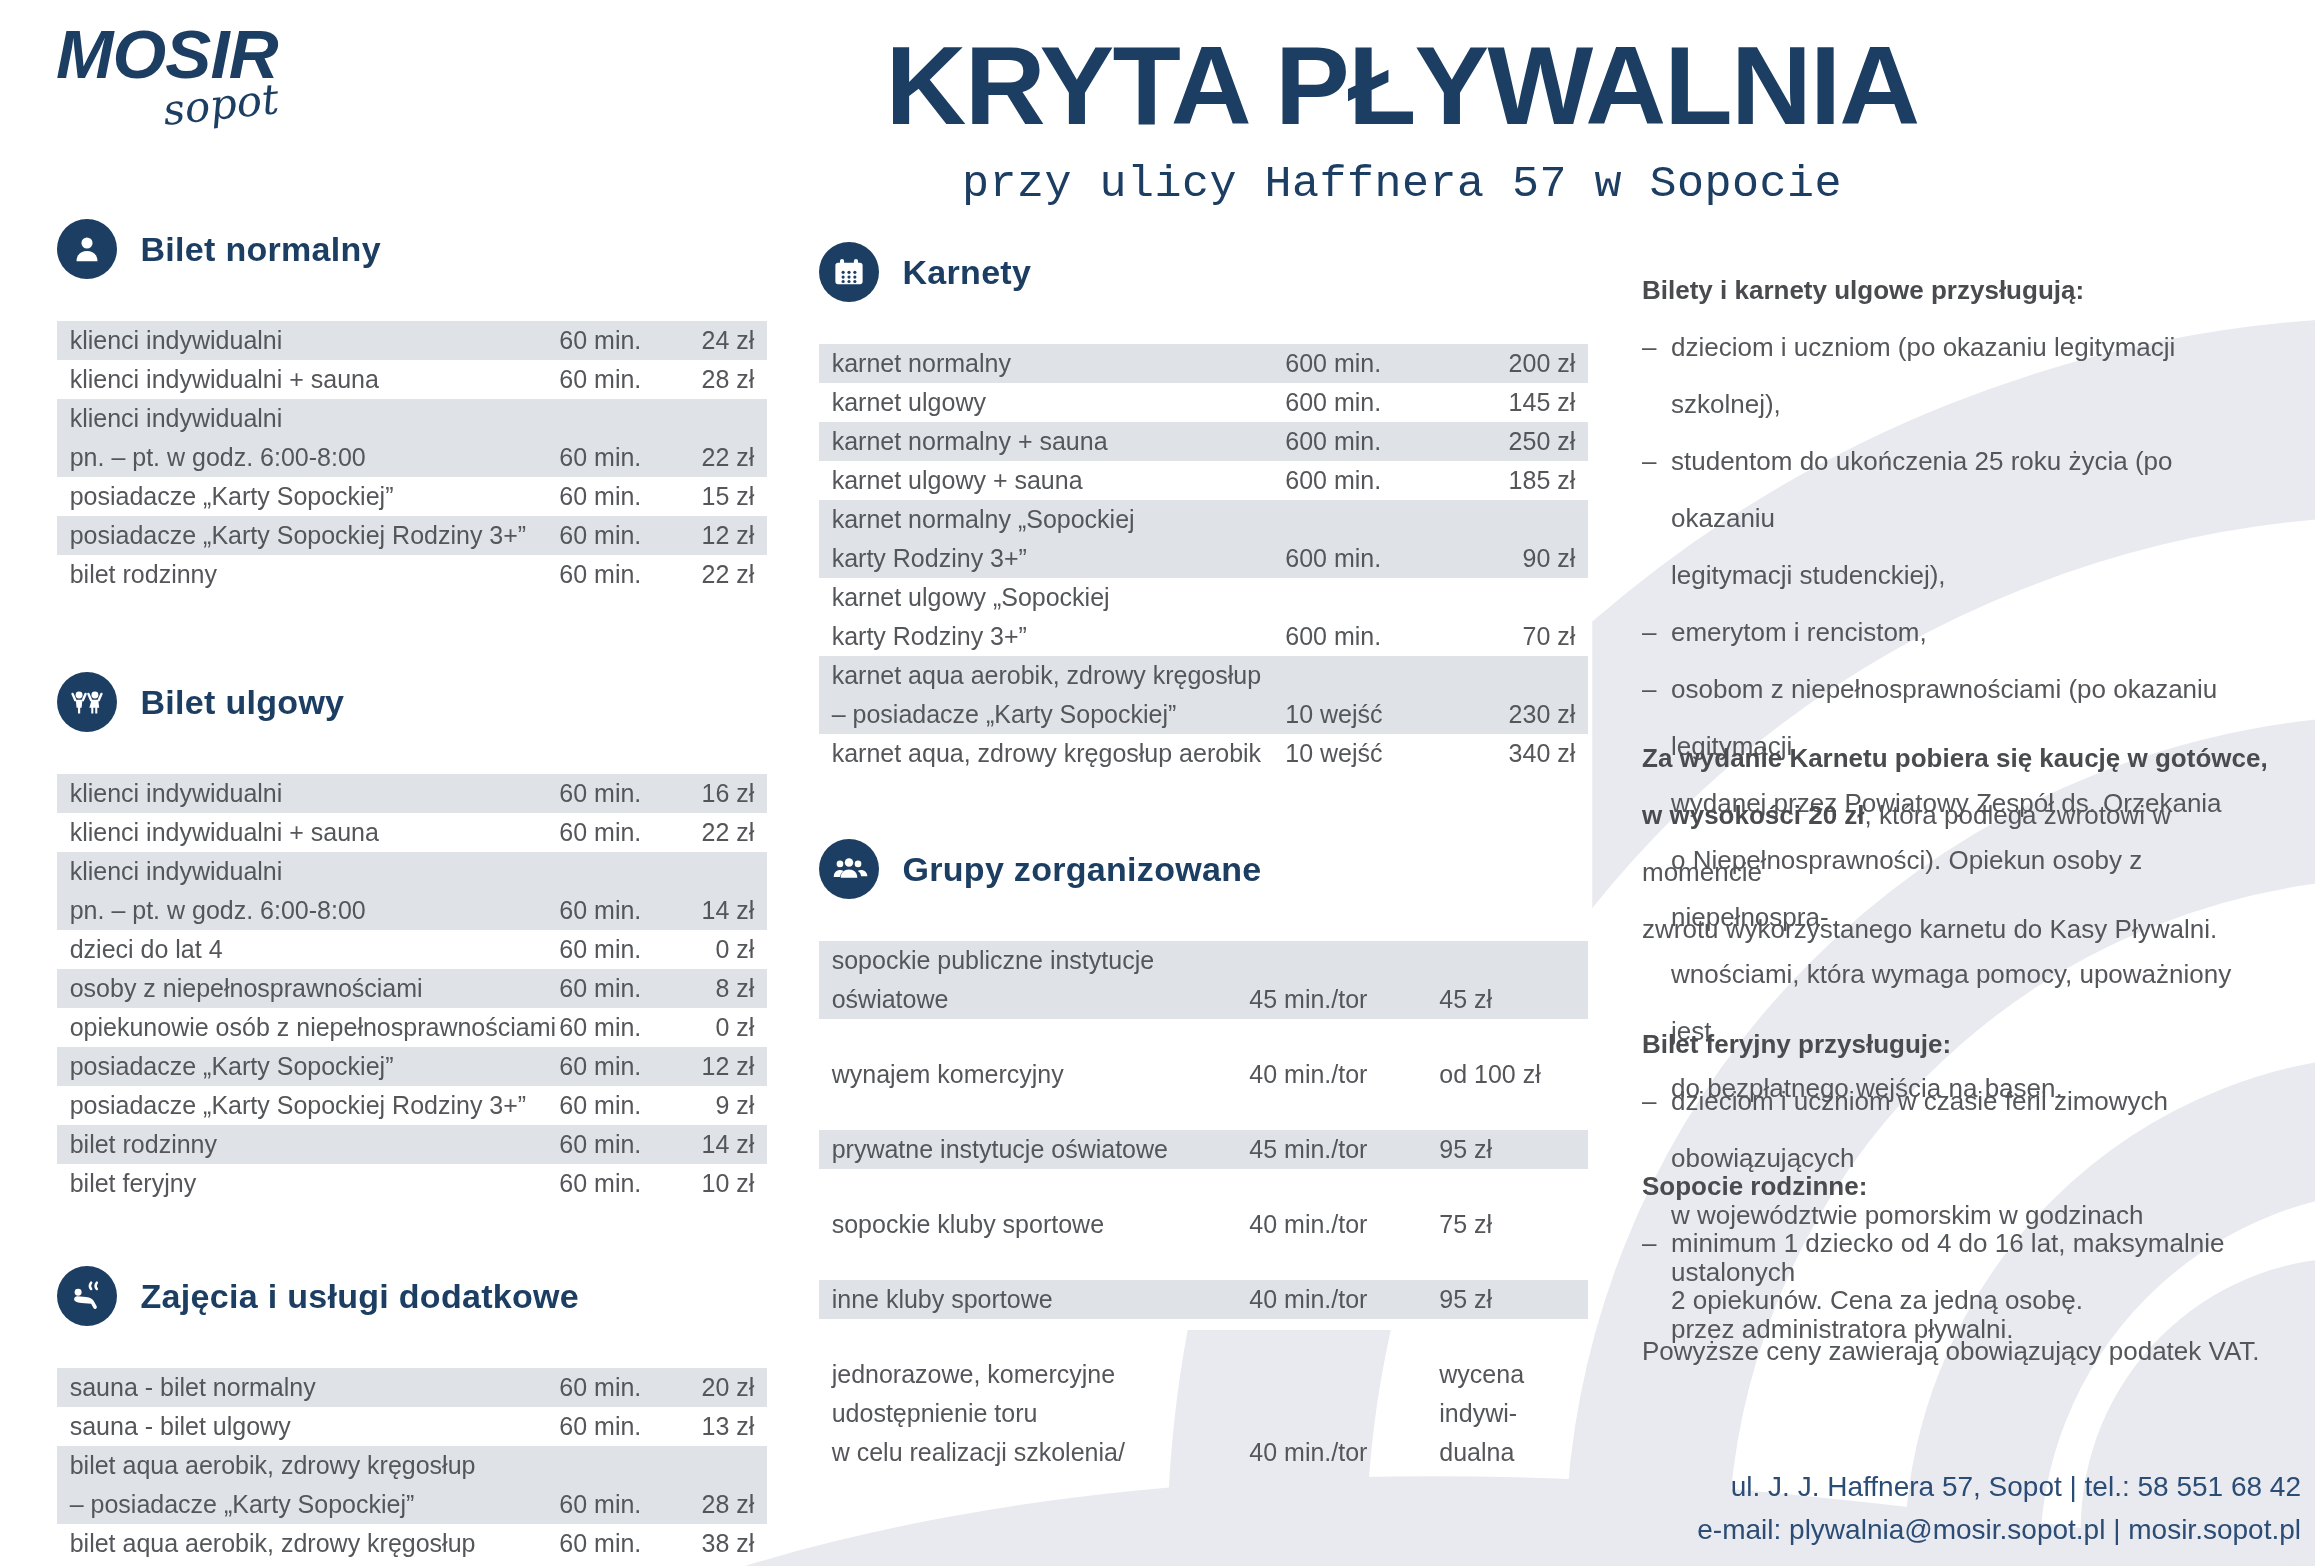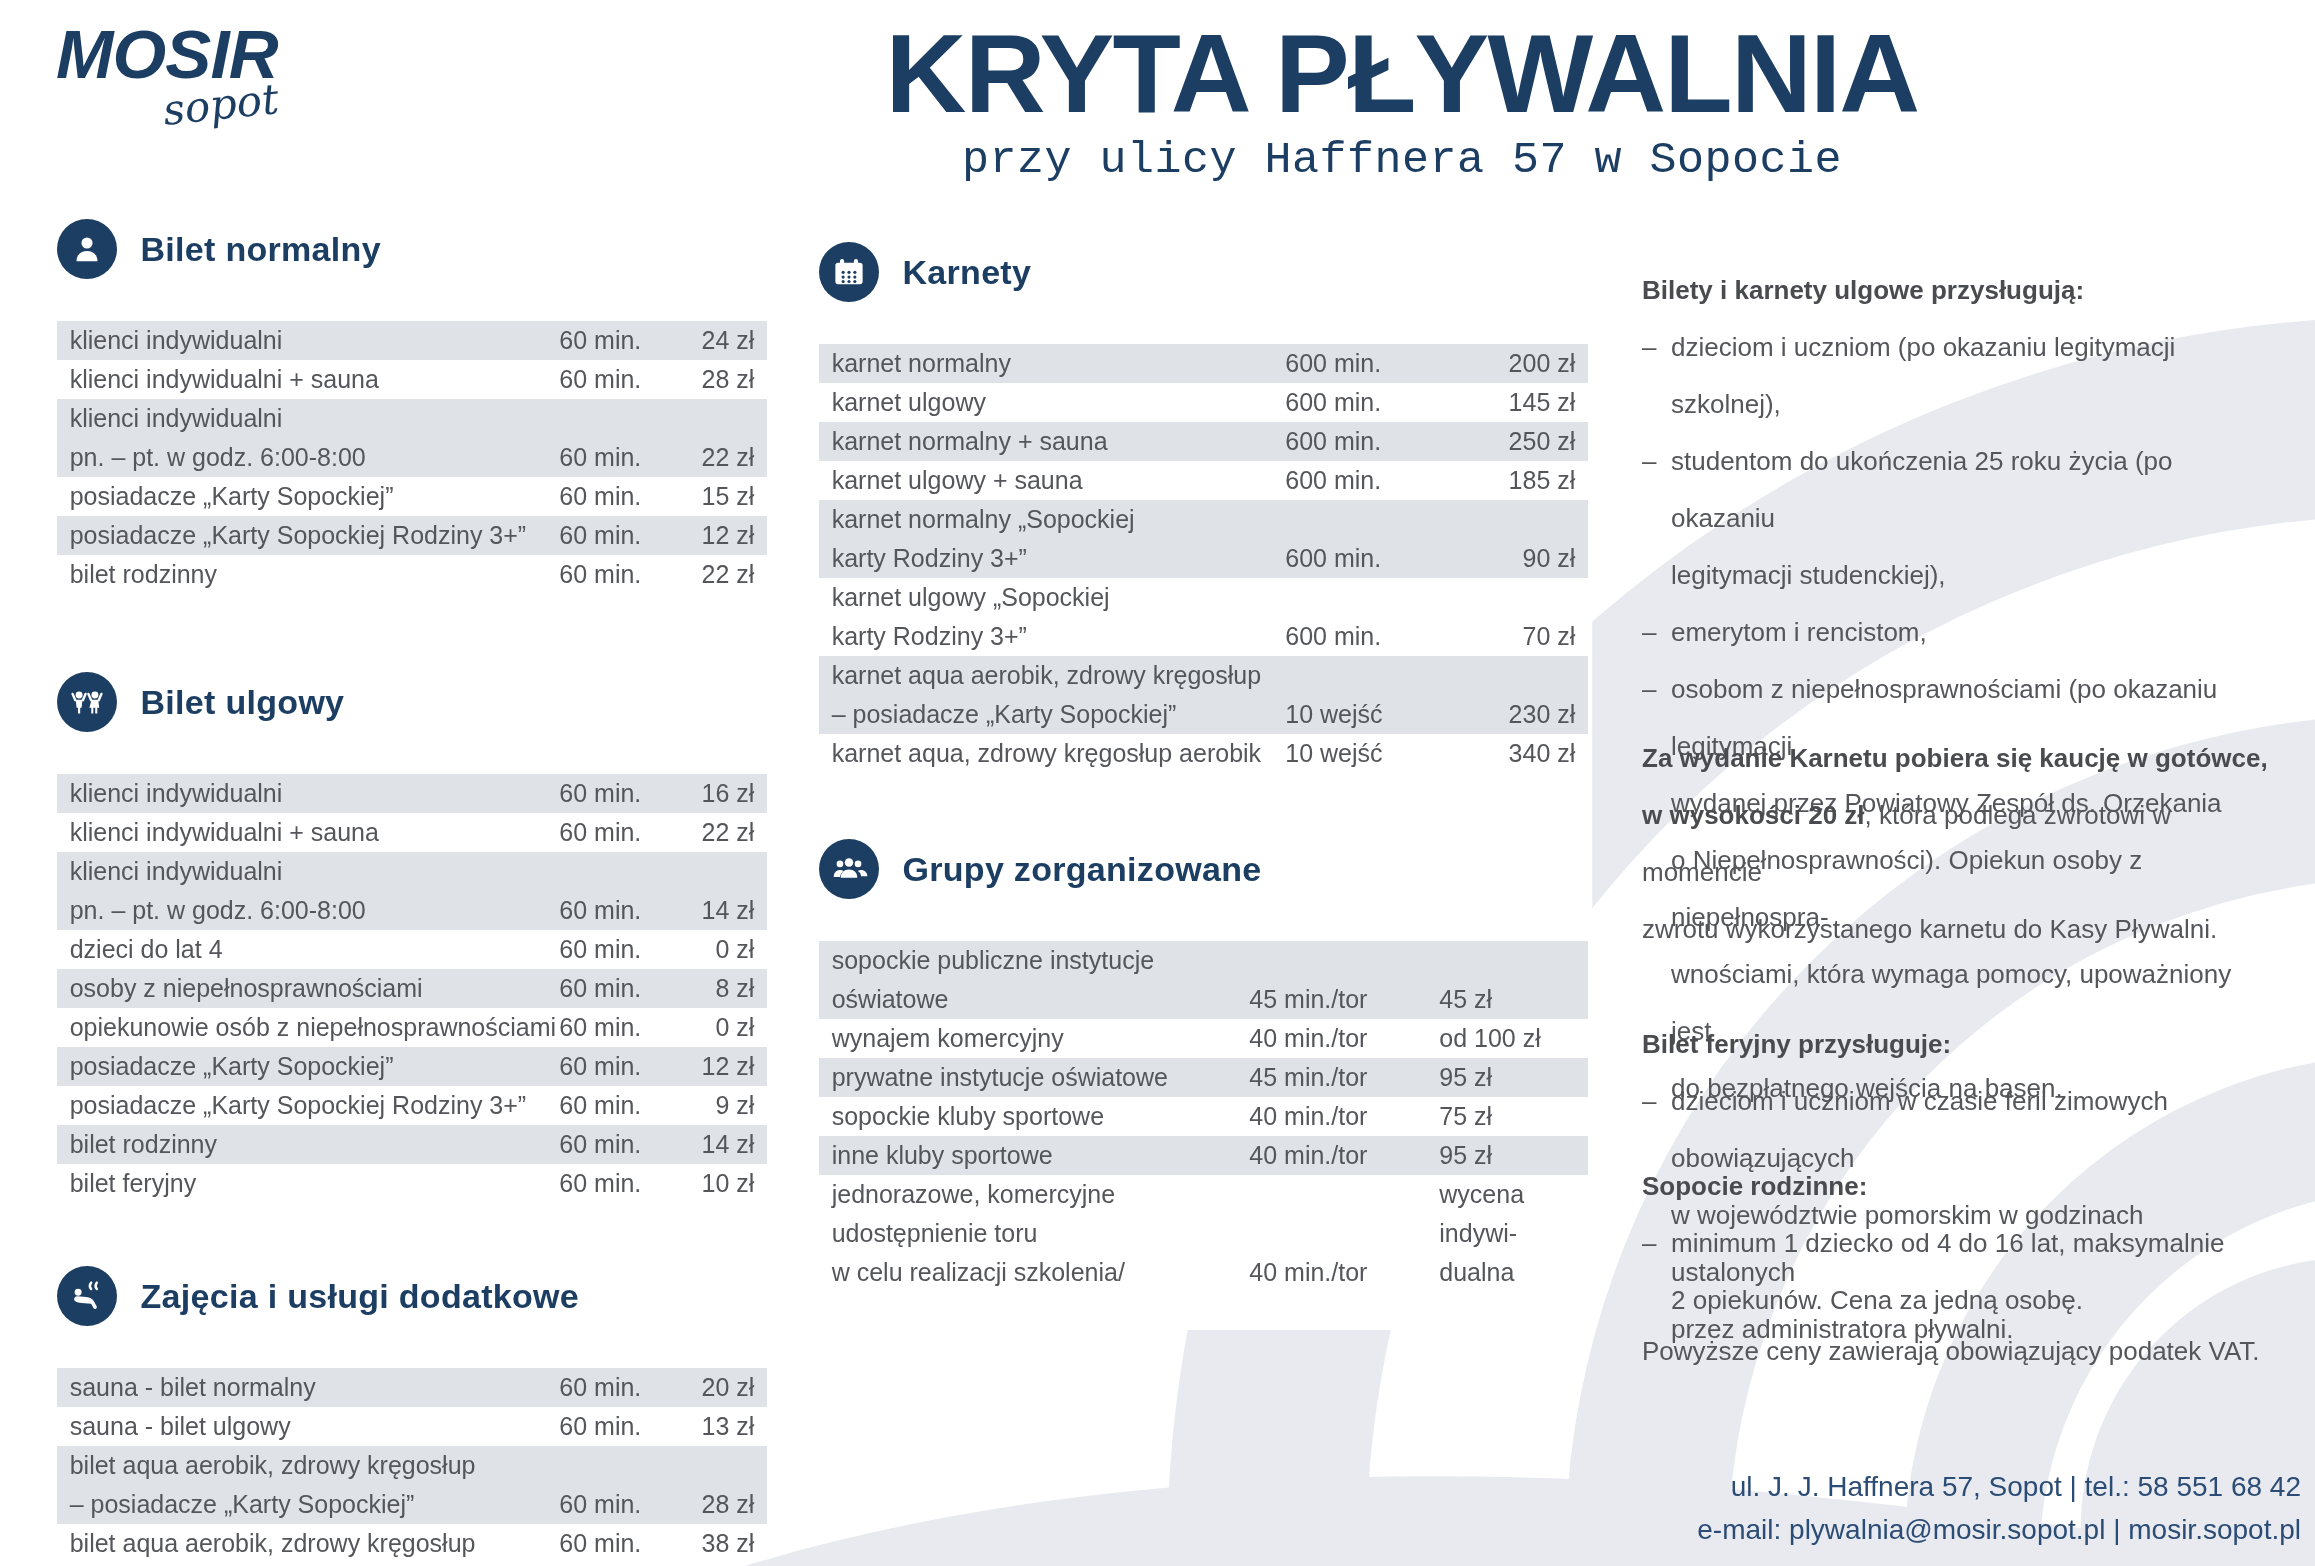--- a/index.html
+++ b/index.html
@@ -17,33 +17,33 @@
     font-family:"Liberation Sans","DejaVu Sans",sans-serif;
   }
   
   .decor{position:absolute;left:0;top:0;width:2316px;height:1567px;z-index:0;}
   
   .logo{position:absolute;left:56px;top:20px;z-index:2;}
   .logo-brand{font-size:69px;font-weight:800;font-style:italic;color:var(--navy);letter-spacing:-0.9px;line-height:1;}
   .logo-script{font-family:"DejaVu Serif","Liberation Serif",serif;font-style:italic;font-size:42px;color:var(--navy);margin-top:-5.4px;margin-left:107px;transform:rotate(-6deg);line-height:1;}
   
   .title-wrap{position:absolute;left:769px;top:12.7px;width:1266px;text-align:center;color:var(--navy);z-index:2;}
-  .title-wrap h1{margin:4px;font-size:112px;font-weight:800;letter-spacing:-1.8px;line-height:1.02;}
+  .title-wrap h1{margin:16px;font-size:112px;font-weight:800;letter-spacing:-1.8px;line-height:1.02;}
   .subtitle{font-size:45px;font-weight:400;margin-top:3.6px;letter-spacing:0.5px;font-family:Liberation Mono, monospace;}
   
   .price-section{position:absolute;z-index:2;}
   .sec-head{display:flex;align-items:center;gap:23.5px;height:60px;}
   .sec-icon{width:60px;height:60px;border-radius:50%;background:var(--navy);display:flex;align-items:center;justify-content:center;flex:0 0 60px;}
   .sec-icon svg{width:38px;height:38px;display:block;}
   .sec-title{margin:0;font-size:34px;font-weight:600;color:var(--navy);letter-spacing:0.3px;}
   .rows{margin-top:42px;}
   .row{display:grid;align-items:end;padding:0 12.7px;}
   .cols-a .row{grid-template-columns:1fr 118px 77px;}
   .cols-b .row{grid-template-columns:1fr 181px 109px;}
-  .cols-c .row{grid-template-columns:1fr 190px 136px;}
+  .cols-c .row{grid-template-columns:1fr 190px 136px;margin-top:36px;}
   .row.shaded{background:var(--shade);}
   .cell{font-size:25px;color:var(--body);}
   .cell .ln{display:block;line-height:39px;}
   .cell.dur{line-height:39px;}
   .cell.price{text-align:right;}
   .cols-c .cell.price{text-align:left;}
   
   .note{position:absolute;left:1619px;width:633px;z-index:2;font-size:26px;line-height:57px;color:var(--body);margin-left:23px;}
   .note-heading{font-weight:700;color:#494b4f;}
   .bullet{position:relative;padding-left:29px;}

